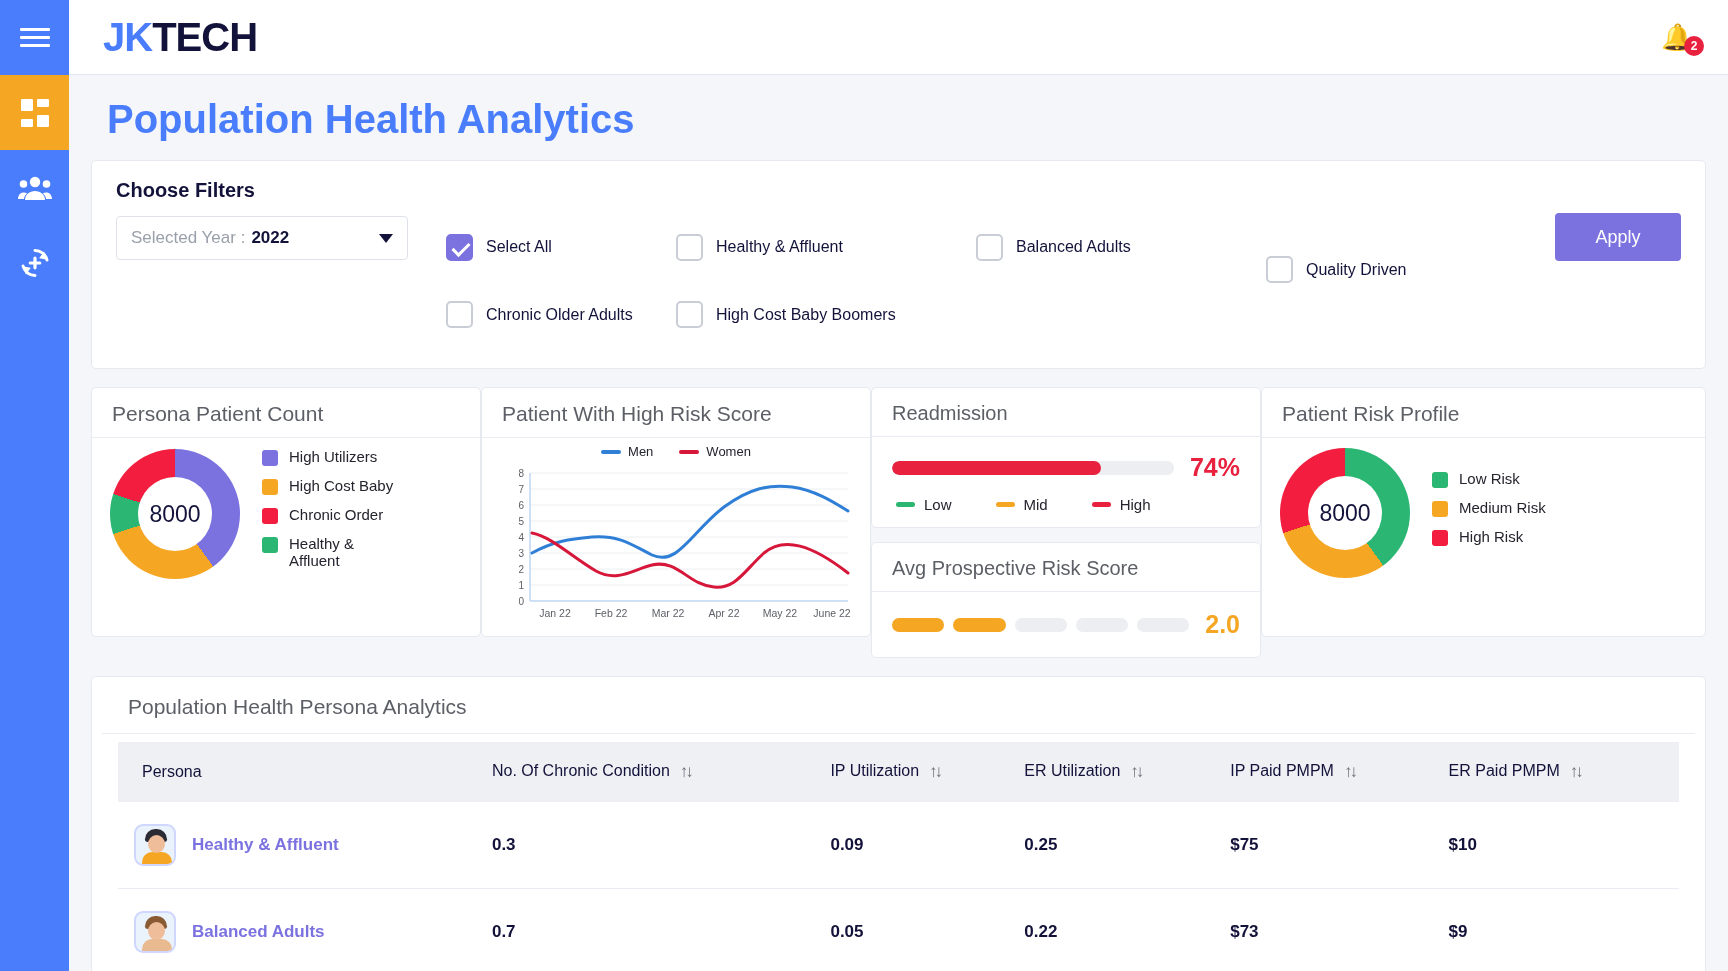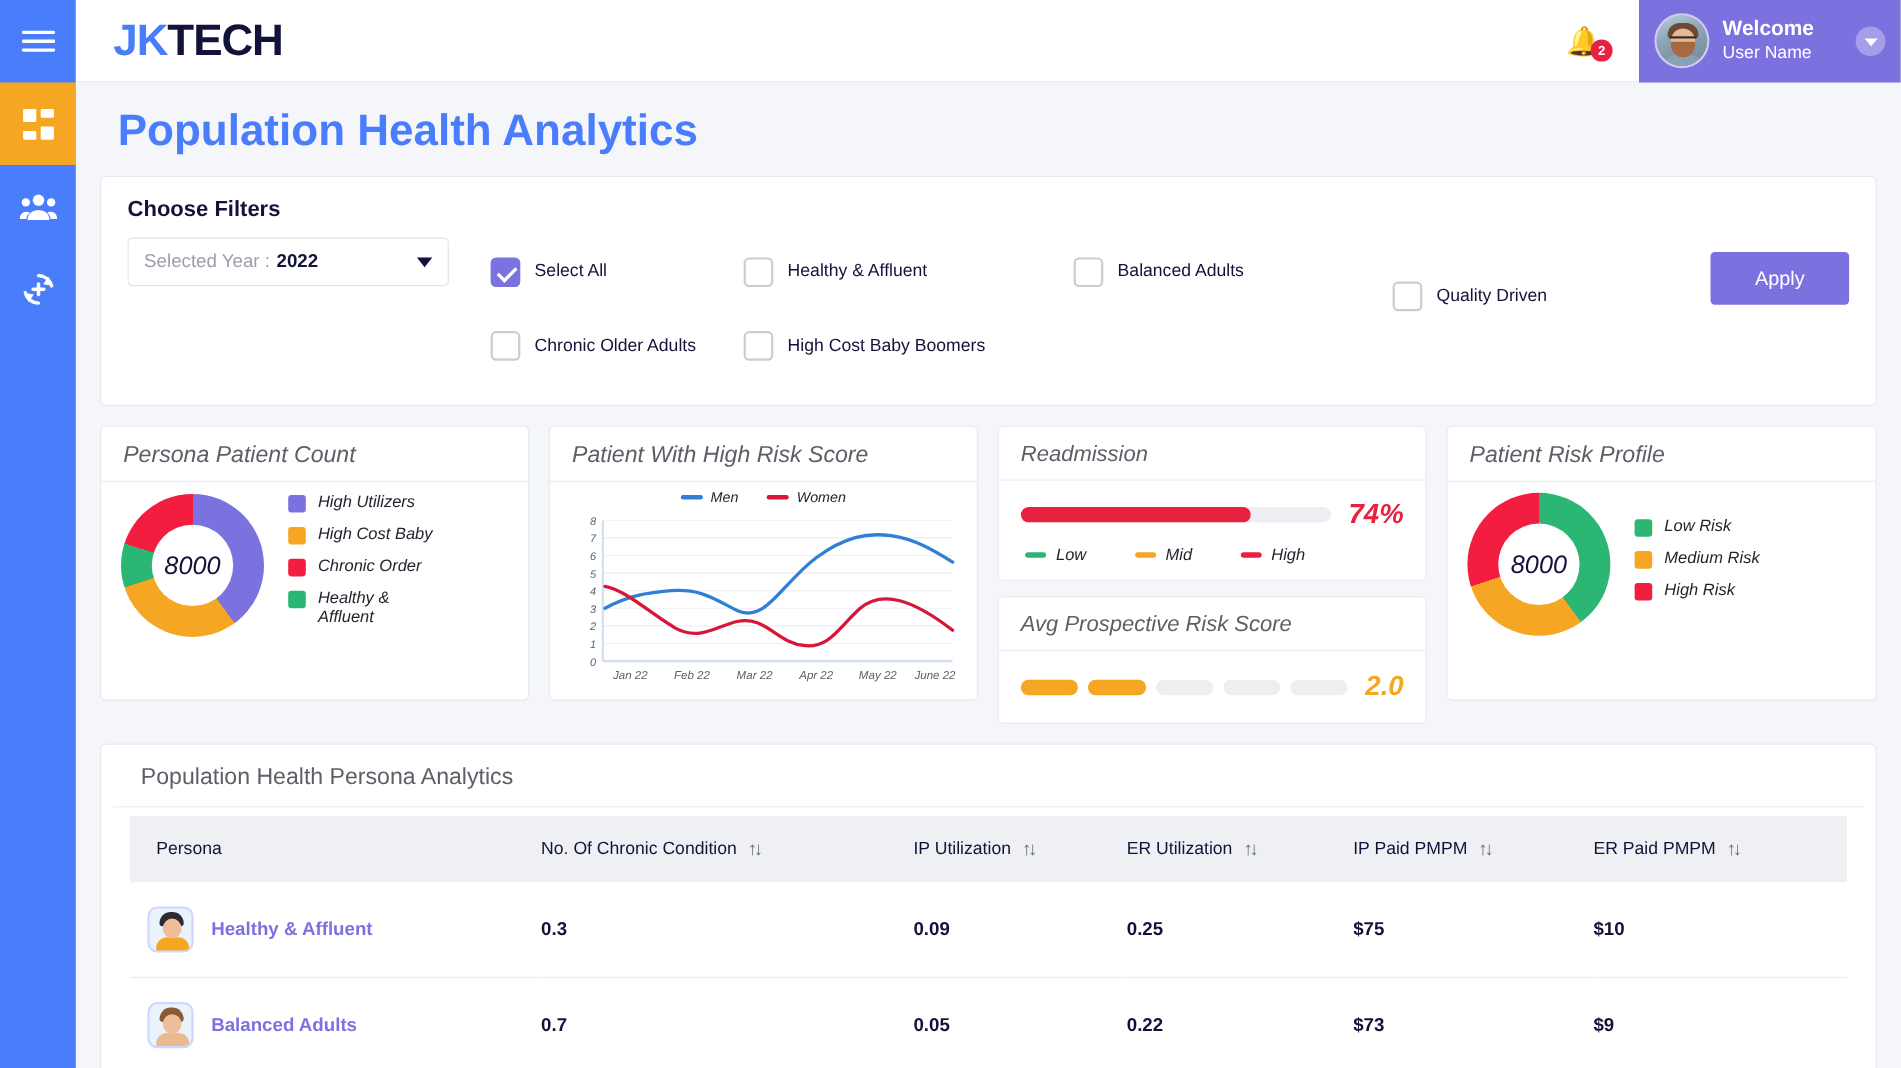--- a/index.html
+++ b/index.html
@@ -98,27 +98,27 @@
   }
   .cbox { width: 27px; height: 27px; border: 2px solid #c9cdd6; border-radius: 5px; background: #fff; flex: none; }
   .cbox.checked { background: #7b72e0; border-color: #7b72e0; position: relative; }
   .cbox.checked::after {
     content: ""; position: absolute; left: 8px; top: 3px; width: 7px; height: 14px;
     border: solid #fff; border-width: 0 3px 3px 0; transform: rotate(45deg);
   }
   .c1 { width: 230px; } .c2 { width: 300px; } .c3 { width: 290px; } .c4 { width: 260px; margin-top: 45px; }
 
   .apply-btn {
-    position: absolute; right: 24px; top: 68px; width: 126px; height: 48px;
+    position: absolute; right: 24px; top: 52px; width: 126px; height: 48px;
     background: #7b72e0; color: #fff; font-size: 18px; border: none; border-radius: 4px;
     cursor: pointer; font-family: inherit;
   }
 
   
-  .kpi-row { display: flex; gap: 18px; margin-top: 18px; font-style: italic; }
+  .kpi-row { display: flex; margin-top: 18px; }
   .card-title { font-size: 21px; color: #5c5f66; padding: 14px 20px 11px 20px; border-bottom: 1px solid #e9ecf2; }
   .card-title.small { font-size: 20px; }
 
   .c-persona { width: 390px; height: 250px; }
   .c-line { width: 390px; height: 250px; }
   .c-mid { width: 390px; display: flex; flex-direction: column; gap: 14px; }
   .c-risk { flex: 1; height: 250px; }
 
   .donut-wrap { display: flex; align-items: center; padding: 10px 18px 0 18px; }
   .donut { width: 130px; height: 130px; border-radius: 50%; position: relative; flex: none; }
@@ -224,34 +224,20 @@
 
     <div class="topbar">
       <div class="logo">
         <span class="jk">JK</span>
           <span class="tech">TECH</span>
       </div>
       <div class="topbar-right">
         <div class="bell-wrap">
           <div class="bell">🔔</div>
           <div class="bell-badge">2</div>
-        </div>
-        <div class="profile">
-          <div class="avatar">
-            <div class="body"></div>
-              <div class="hair"></div>
-              <div class="face"></div>
-            <div class="beard"></div>
-              <div class="glasses"></div>
-          </div>
-          <div class="profile-text">
-            <div class="welcome">Welcome</div>
-            <div class="uname">User Name</div>
-          </div>
-          <div class="chev-btn"></div>
         </div>
       </div>
     </div>
 
     <div class="content">
 
       <div class="page-title">Population Health Analytics</div>
 
       <div class="card filters">
         <div>

